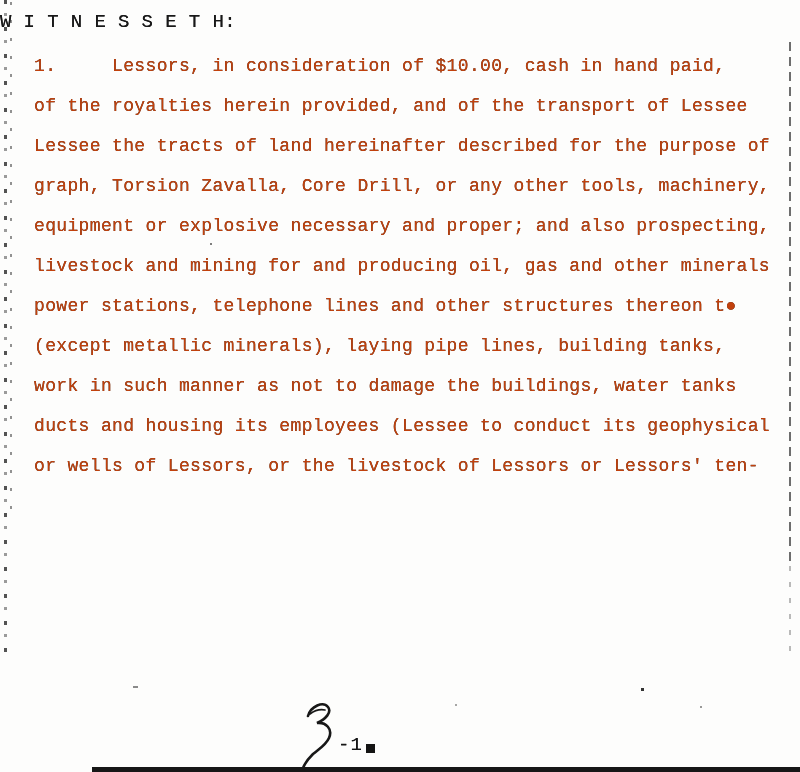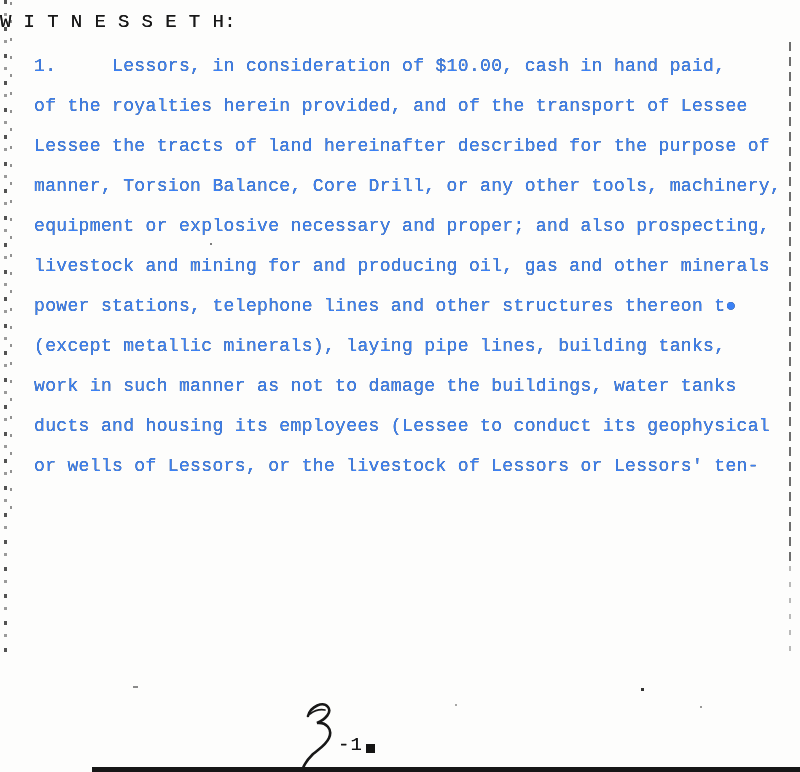--- a/index.html
+++ b/index.html
@@ -36,21 +36,21 @@
     top: 46px;
     left: 34px;
     width: 745px;
   }
   .line {
     white-space: pre;
     font-size: 18px;
     letter-spacing: 0.35px;
     line-height: 40px;
     height: 40px;
-    color: #3b82f6;
+    color: #c2410c;
     text-shadow: 0 0 0.55px #2a2a2a;
   }
   
   .handwritten-numeral {
     position: absolute;
     left: 300px;
     top: 701px;
     width: 38px;
     height: 70px;
   }
@@ -144,21 +144,21 @@
 <body>
 
 <div class="page">
 
   <div class="heading">W I T N E S S E T H:</div>
 
   <div class="document-body">
     <div class="line">1.     Lessors, in consideration of $10.00, cash in hand paid,</div>
     <div class="line">of the royalties herein provided, and of the transport of Lessee</div>
     <div class="line">Lessee the tracts of land hereinafter described for the purpose of</div>
-    <div class="line">manner, Torsion Balance, Core Drill, or any other tools, machinery,</div>
+    <div class="line">graph, Torsion Zavalla, Core Drill, or any other tools, machinery,</div>
     <div class="line">equipment or explosive necessary and proper; and also prospecting,</div>
     <div class="line">livestock and mining for and producing oil, gas and other minerals</div>
     <div class="line">power stations, telephone lines and other structures thereon t●</div>
     <div class="line">(except metallic minerals), laying pipe lines, building tanks,</div>
     <div class="line">work in such manner as not to damage the buildings, water tanks</div>
     <div class="line">ducts and housing its employees (Lessee to conduct its geophysical</div>
     <div class="line">or wells of Lessors, or the livestock of Lessors or Lessors' ten-</div>
   </div>
 
   <div class="handwritten-numeral" title="3">

